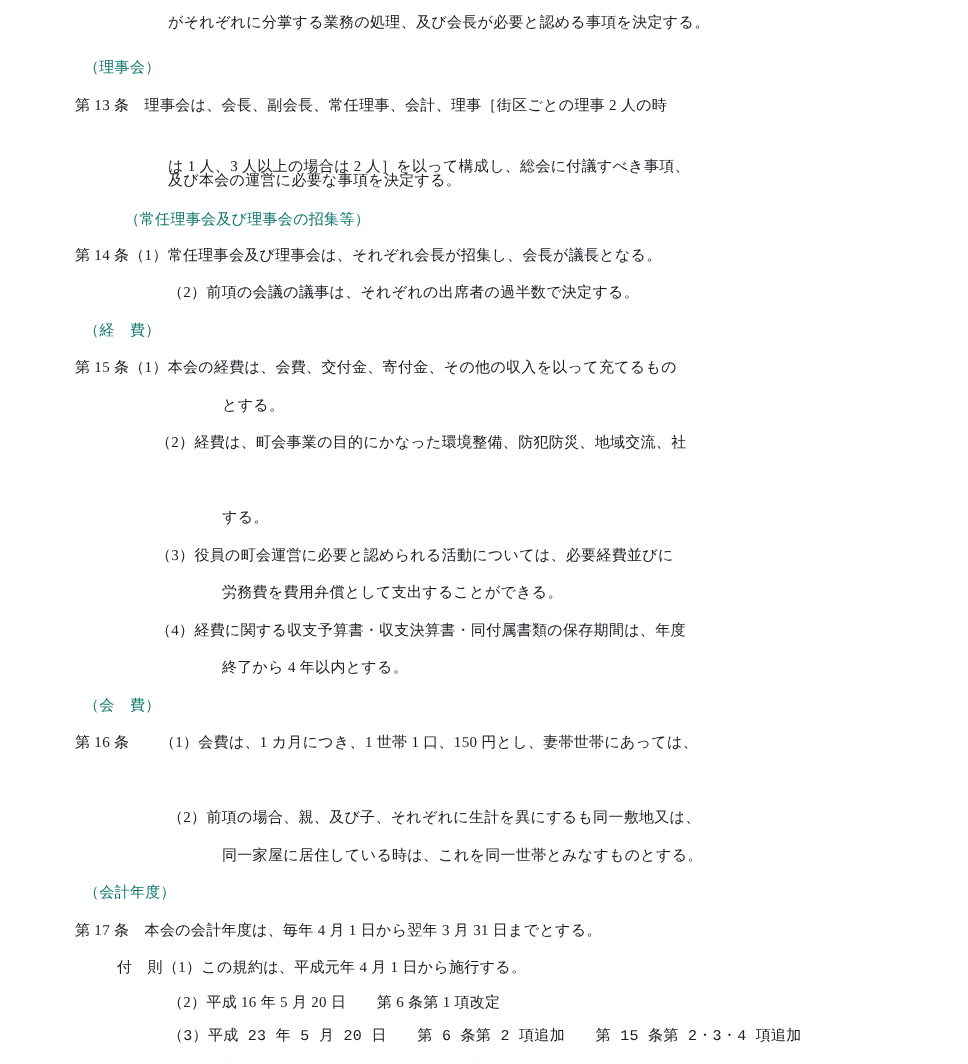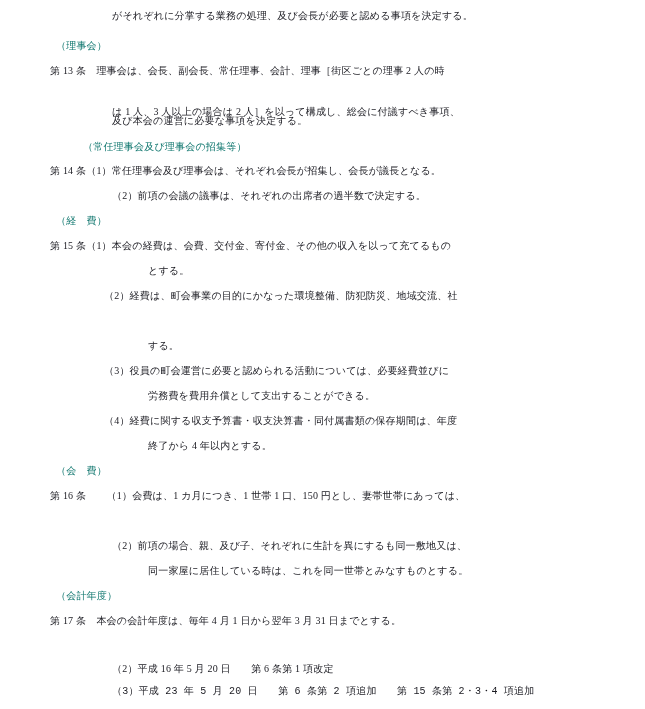--- a/index.html
+++ b/index.html
@@ -57,16 +57,17 @@
     <div class="line" style="left: 104px; top: 363px;">（3）役員の町会運営に必要と認められる活動については、必要経費並びに</div>
     <div class="line" style="left: 148px; top: 388px;">労務費を費用弁償として支出することができる。</div>
     <div class="line" style="left: 104px; top: 413px;">（4）経費に関する収支予算書・収支決算書・同付属書類の保存期間は、年度</div>
     <div class="line" style="left: 148px; top: 438px;">終了から 4 年以内とする。</div>
     <div class="line caption" style="left: 56px; top: 463px;">（会　費）</div>
     <div class="line" style="left: 50px; top: 488px;">第 16 条　　（1）会費は、1 カ月につき、1 世帯 1 口、150 円とし、妻帯世帯にあっては、</div>
     <div class="line" style="left: 112px; top: 538px;">（2）前項の場合、親、及び子、それぞれに生計を異にするも同一敷地又は、</div>
     <div class="line" style="left: 148px; top: 563px; text-align: right;">同一家屋に居住している時は、これを同一世帯とみなすものとする。</div>
     <div class="line caption" style="left: 56px; top: 588px;">（会計年度）</div>
     <div class="line" style="left: 50px; top: 613px;">第 17 条　本会の会計年度は、毎年 4 月 1 日から翌年 3 月 31 日までとする。</div>
+    <div class="line" style="left: 78px; top: 638px;">付　則（1）この規約は、平成元年 4 月 1 日から施行する。</div>
     <div class="line" style="left: 112px; top: 661px;">（2）平成 16 年 5 月 20 日　　第 6 条第 1 項改定</div>
     <div class="line" style="left: 112px; top: 684px; font-family: Liberation Mono, monospace;">（3）平成 23 年 5 月 20 日　　第 6 条第 2 項追加　　第 15 条第 2・3・4 項追加</div>
     <div class="line" style="left: 112px; top: 707px;">（4）令和 7 年 5 月 20 日　　第 16 条 1 項改定</div>
   </div>
 
 </body></html>

